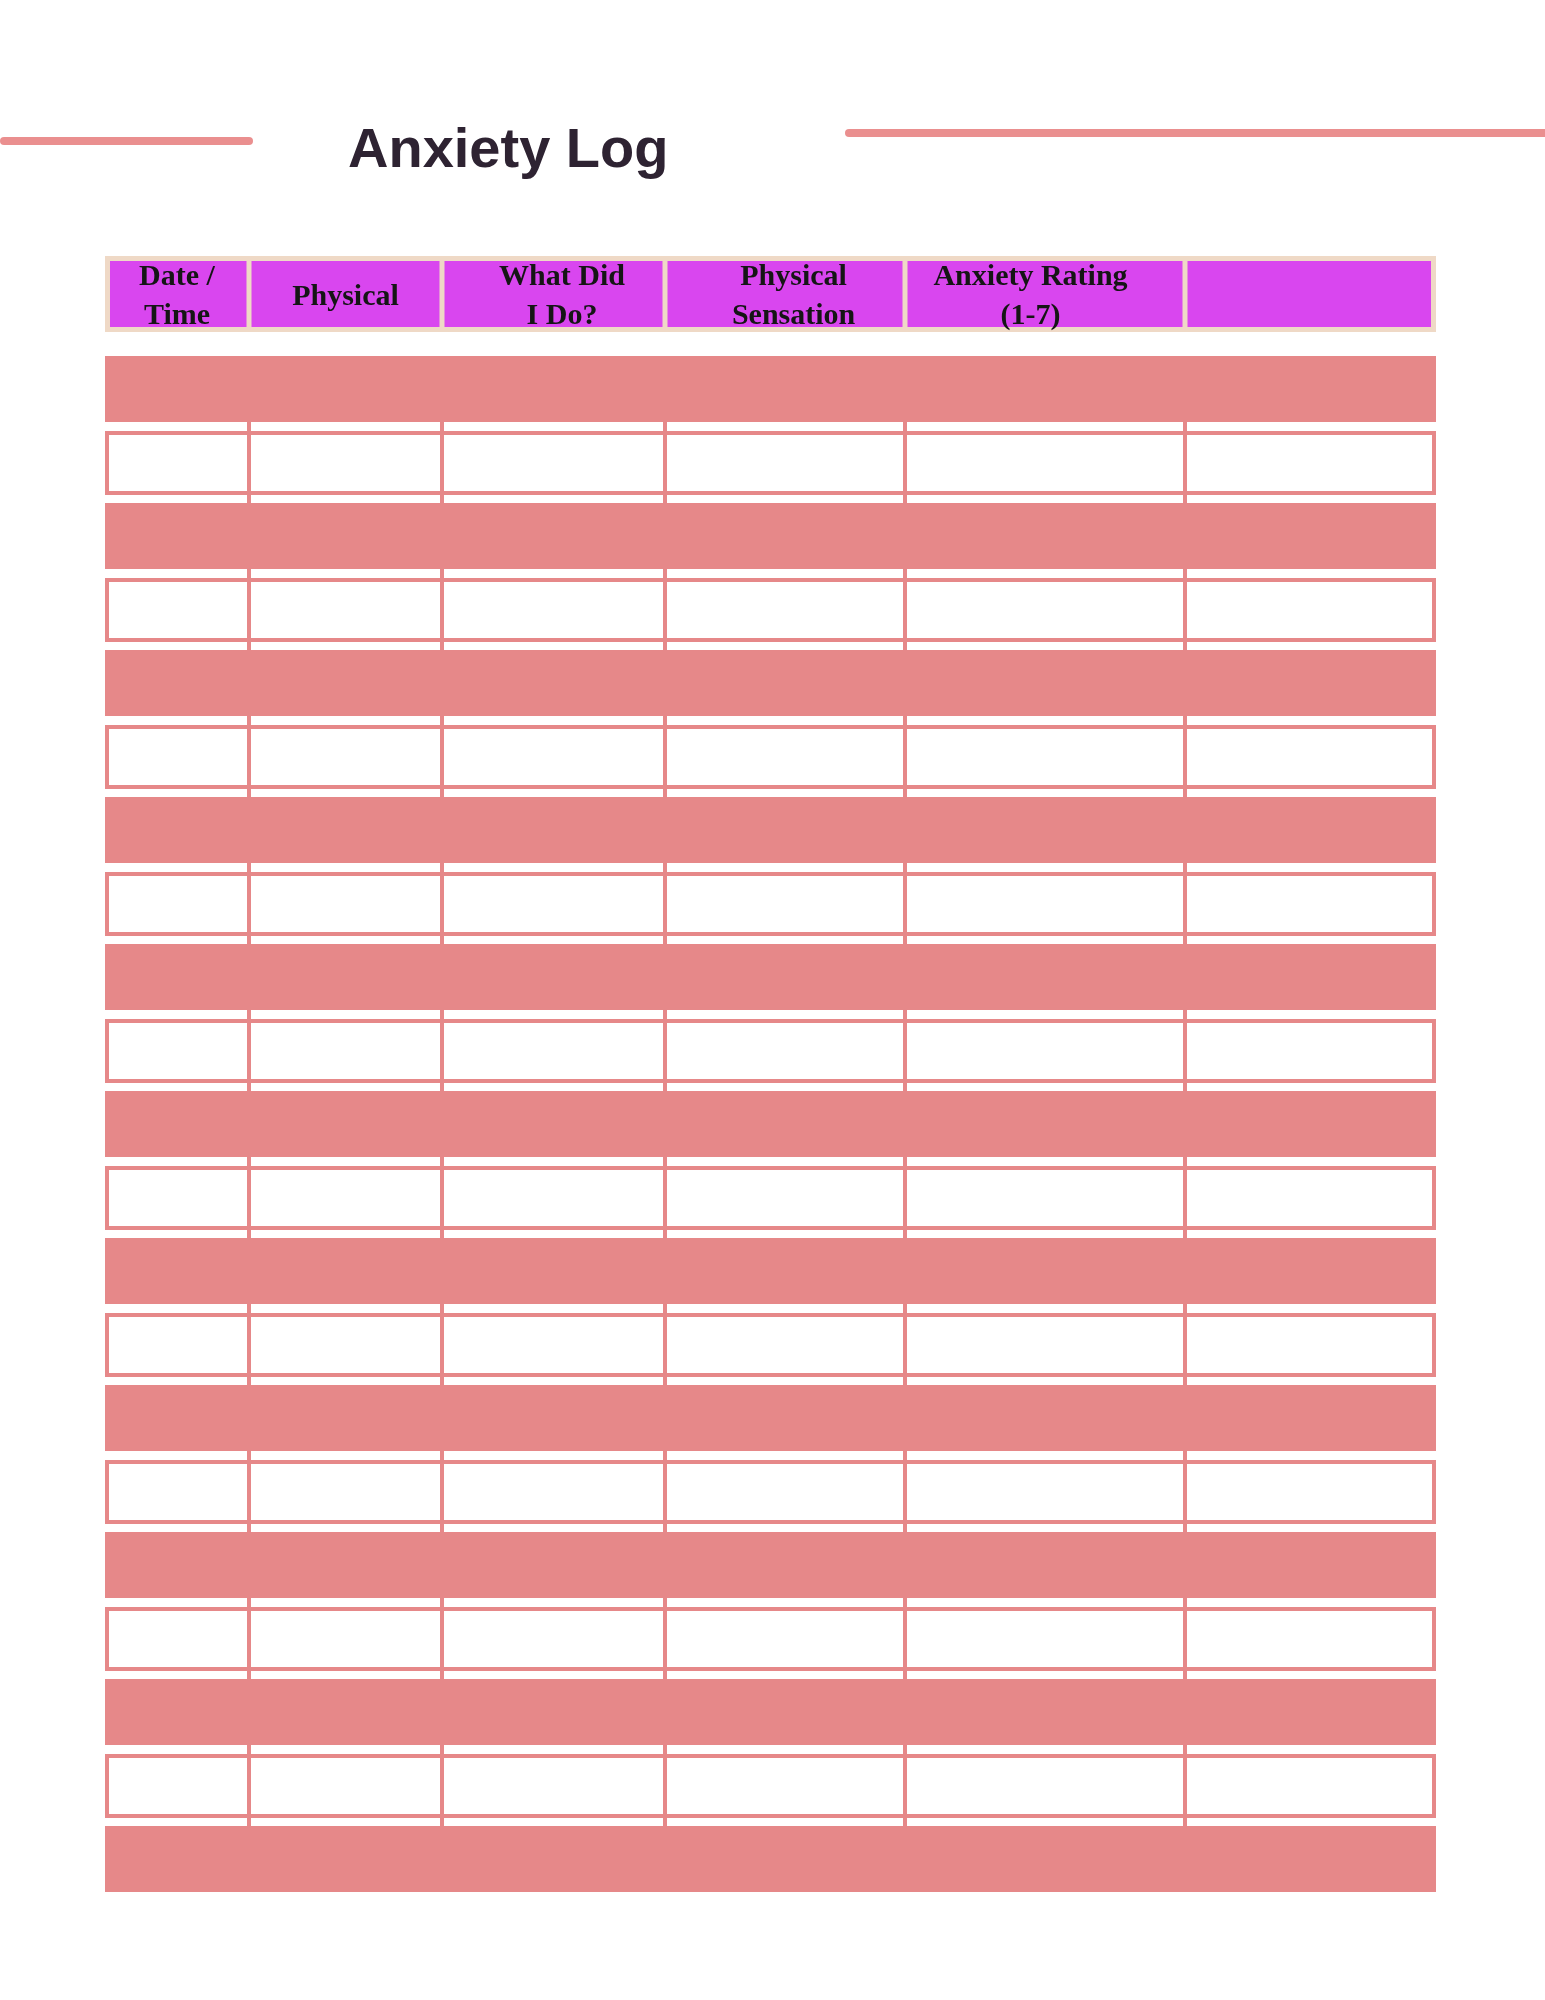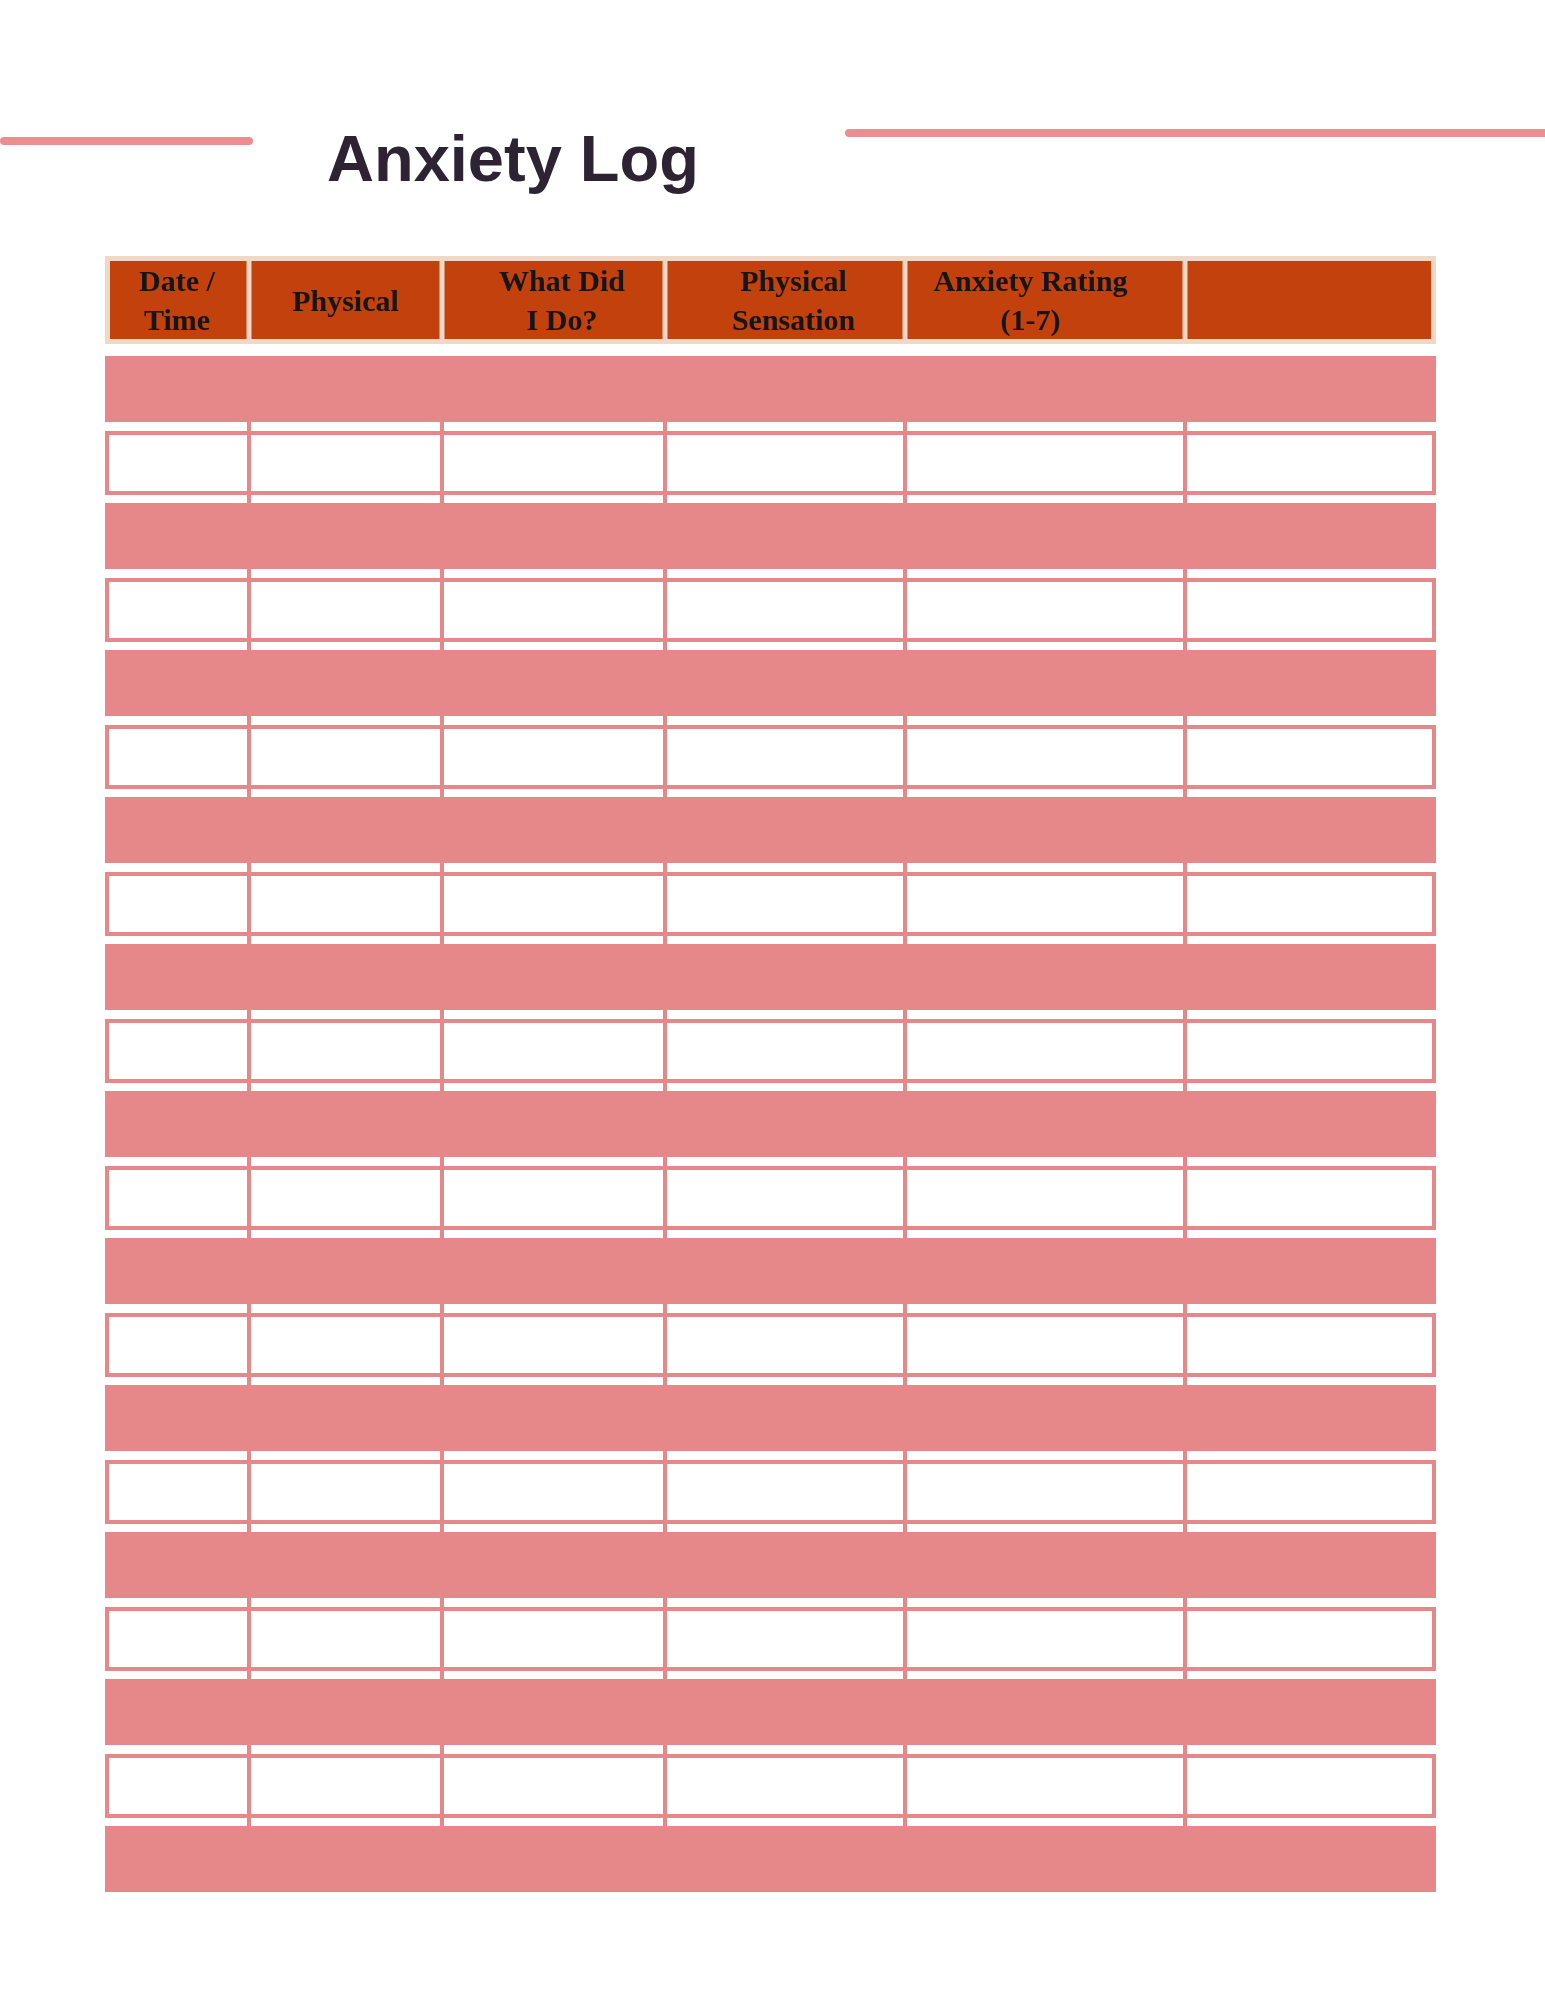--- a/index.html
+++ b/index.html
@@ -15,28 +15,28 @@
     width:1545px;height:2000px;
     background:var(--bg);
     font-family:"Liberation Sans",sans-serif;
     position:relative;overflow:hidden;
   }
   
   .accent-line{position:absolute;height:8px;background:var(--accent);border-radius:4px;}
   .accent-left{left:0;top:137px;width:253px;}
   .accent-right{left:845px;right:-6px;top:129px;}
   .page-title{
-    position:absolute;left:327px;top:82px;
-    font-size:65px;font-weight:bold;line-height:1;
+    position:absolute;left:348px;top:82px;
+    font-size:56px;font-weight:bold;line-height:1;
     color:var(--title);letter-spacing:0px;white-space:nowrap;
   }
   
   .header-row{
-    position:absolute;left:105px;top:256px;width:1331px;height:88px;
-    background:#c2410c;box-shadow:inset 0 0 0 5px var(--peach);
+    position:absolute;left:105px;top:256px;width:1331px;height:76px;
+    background:#d946ef;box-shadow:inset 0 0 0 5px var(--peach);
     display:flex;
   }
   .header-cell{
     display:flex;align-items:center;justify-content:center;
     text-align:center;white-space:pre-line;
     font-family:"Liberation Serif","DejaVu Serif",serif;
     font-weight:bold;font-size:30px;line-height:1.3;color:var(--headtext);
   }
   .header-sep{
     position:absolute;top:0;bottom:0;width:5px;

